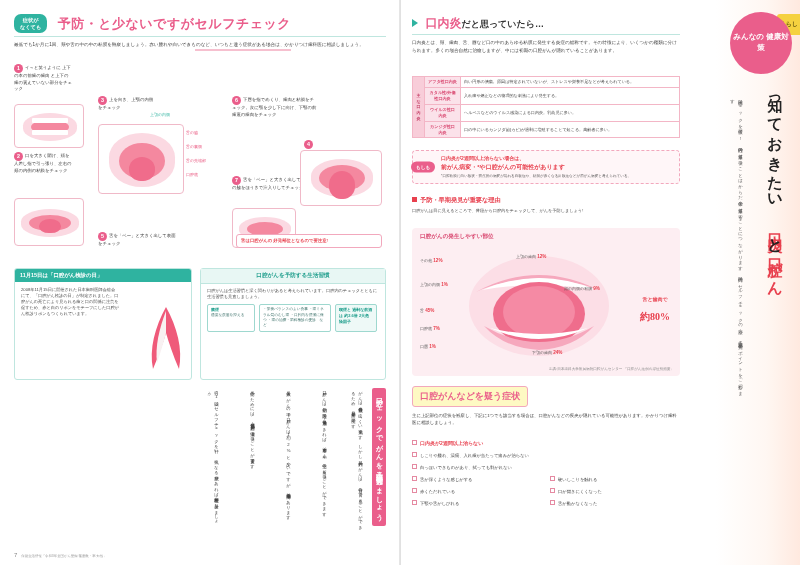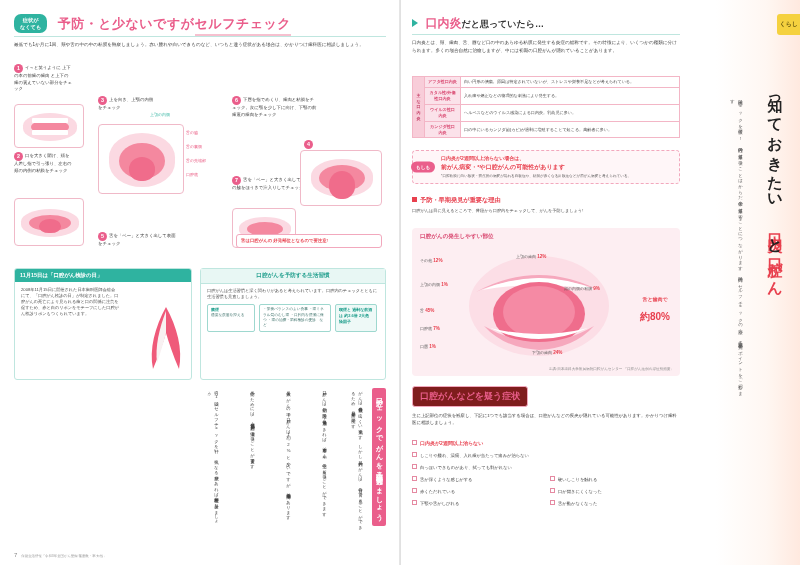--- a/index.html
+++ b/index.html
@@ -20,21 +20,21 @@
   .xtiny { font-size:3.6px; line-height:1.4; color:#555; }
 
   
   .l-head { position:absolute; left:14px; top:14px; width:372px; }
   .badge-sym {
     display:inline-block; background:#2fb3a0; color:#fff; font-size:5.2px; font-weight:bold;
     border-radius:7px; padding:3px 6px; line-height:1.25; text-align:center; vertical-align:middle;
   }
   .l-title { display:inline-block; margin-left:6px; color:#ea5e8b; font-size:13px; font-weight:bold;
              letter-spacing:.5px; vertical-align:middle; }
-  .l-title .ul { border-bottom:2px solid #f6c0cf; padding-bottom:3px; }
+  .l-title .ul { border-bottom:2px solid #f6c0cf; padding-bottom:18px; }
   .hr-mint { position:absolute; left:14px; top:36px; width:372px; height:1px; background:#bfe6df; }
   .l-lead { position:absolute; left:14px; top:41px; width:372px; font-size:4.6px; line-height:1.6; color:#3a3a3a; }
   .step { position:absolute; font-size:4.4px; line-height:1.5; color:#3a3a3a; }
   .num {
     display:inline-block; width:9px; height:9px; border-radius:50%; background:#ea5e8b; color:#fff;
     text-align:center; line-height:9px; font-size:5.4px; font-weight:bold; margin-right:2px;
     vertical-align:-1px;
   }
 
   
@@ -131,21 +131,21 @@
   .pctbox {
     position:absolute; left:12px; top:228px; width:268px; height:148px;
     background:#fdeef2; border-radius:4px;
   }
   .pct-hd { position:absolute; left:8px; top:5px; color:#d8456e; font-size:5.6px; font-weight:bold; }
   .pct-item { position:absolute; font-size:4px; color:#555; }
   .pct-item b { color:#e8404e; font-size:4.6px; }
   .big80 { position:absolute; right:10px; top:58px; text-align:center; color:#e8404e; font-weight:bold; line-height:1.2; }
 
   .sym-hd {
-    position:absolute; left:12px; top:386px; background:#7f1d1d; color:#ea5e8b;
+    position:absolute; left:12px; top:386px; background:#fef9c3; color:#ea5e8b;
     font-size:9px; font-weight:bold; border:1px solid #f2a8bd; border-radius:3px; padding:3px 7px;
   }
   .sym-lead { position:absolute; left:12px; top:412px; width:268px; font-size:4.4px; line-height:1.6; color:#3a3a3a; }
   .chk-hd { position:absolute; left:12px; top:440px; font-size:5px; font-weight:bold; color:#e8404e; }
   .chk { position:absolute; font-size:4.3px; color:#3a3a3a; }
   .cbox { display:inline-block; width:5px;height:5px;border:1px solid #e58aa2; margin-right:3px; vertical-align:0; }
 
   .mirror-girl { position:absolute; right:6px; bottom:26px; width:64px; height:96px; }
 
   
@@ -380,21 +380,21 @@
       </div>
       <div class="pct-item" style="left:8px; top:116px;">
         <span>口唇</span> <b>1%</b>
       </div>
       <div class="pct-item" style="left:120px; top:122px;">
         <span>下顎の歯肉</span> <b>24%</b>
       </div>
 
       <div class="big80">
         <span style="font-size:5px;">舌と歯肉で</span><br>
-        <span style="font-size:10px;">約80%</span>
+        <span style="font-size:10px;font-family:Liberation Serif, serif;">約80%</span>
       </div>
       <div class="xtiny" style="position:absolute; right:6px; bottom:4px; text-align:right; color:#8a8a8a;">出典:日本歯科大学附属病院口腔がんセンター
 「口腔がん症例の部位別頻度」</div>
     </div>
 
     <div class="sym-hd">口腔がんなどを疑う症状</div>
     <div class="sym-lead">主に上記部位の症状を観察し、下記に1つでも該当する場合は、口腔がんなどの疾患が隠れている可能性があります。かかりつけ歯科医に相談しましょう。</div>
 
     <div class="chk-hd">
       <span class="cbox"></span><span>口内炎が2週間以上治らない</span>
@@ -423,20 +423,24 @@
     <div class="footer-r">
       <span class="vol">2025 yarisou vol.36</span>
       <span class="pg">6</span>
     </div>
 
     <div class="flap">
       <div class="flap-bg"></div>
       <div class="flap-tab">
         <span>くらし</span>
       </div>
+      <div class="flap-circle">
+        <span>みんなの
+健康対策</span>
+      </div>
       <div class="flap-vert">
         <span>知っておきたい </span><span class="em">口内炎</span><span>と</span><span class="em">口腔がん</span>
       </div>
       <div class="flap-sub">口腔内チェックを習慣に！ 口腔内の健康を保つことはからだ全体の健康を守ることにつながります。口腔内のセルフチェックの方法や、予防・早期発見のポイントをご紹介します。</div>
     </div>
   </div>
 
   <div class="gutter"></div>
 </div>
 

